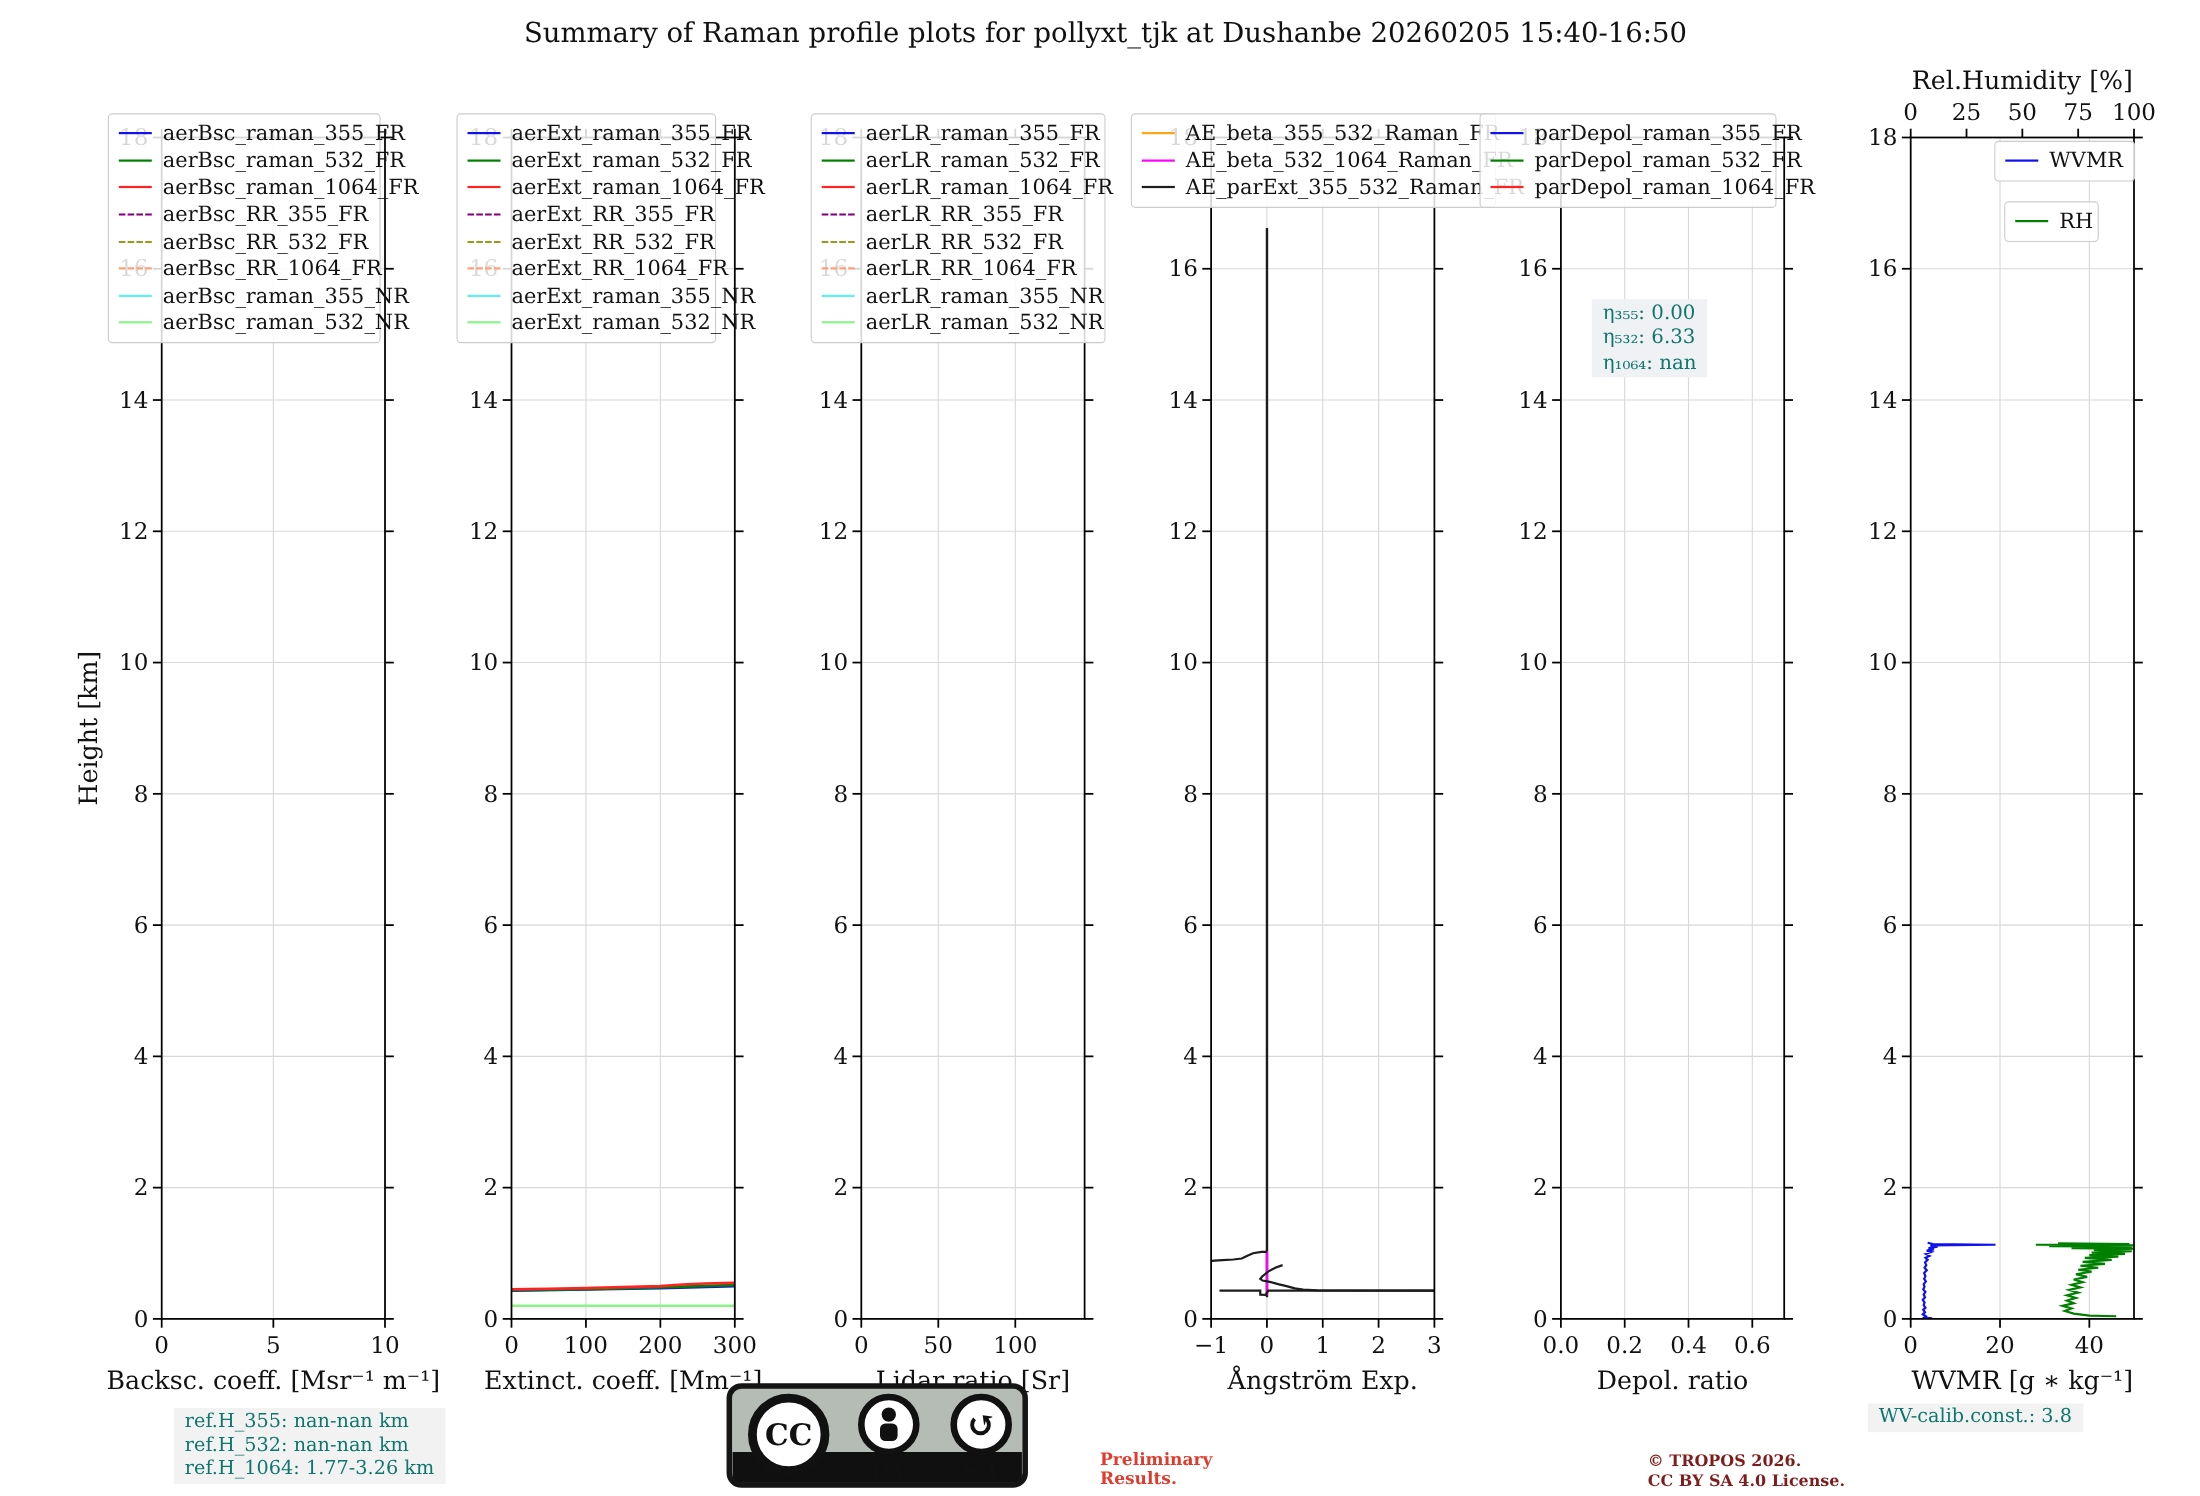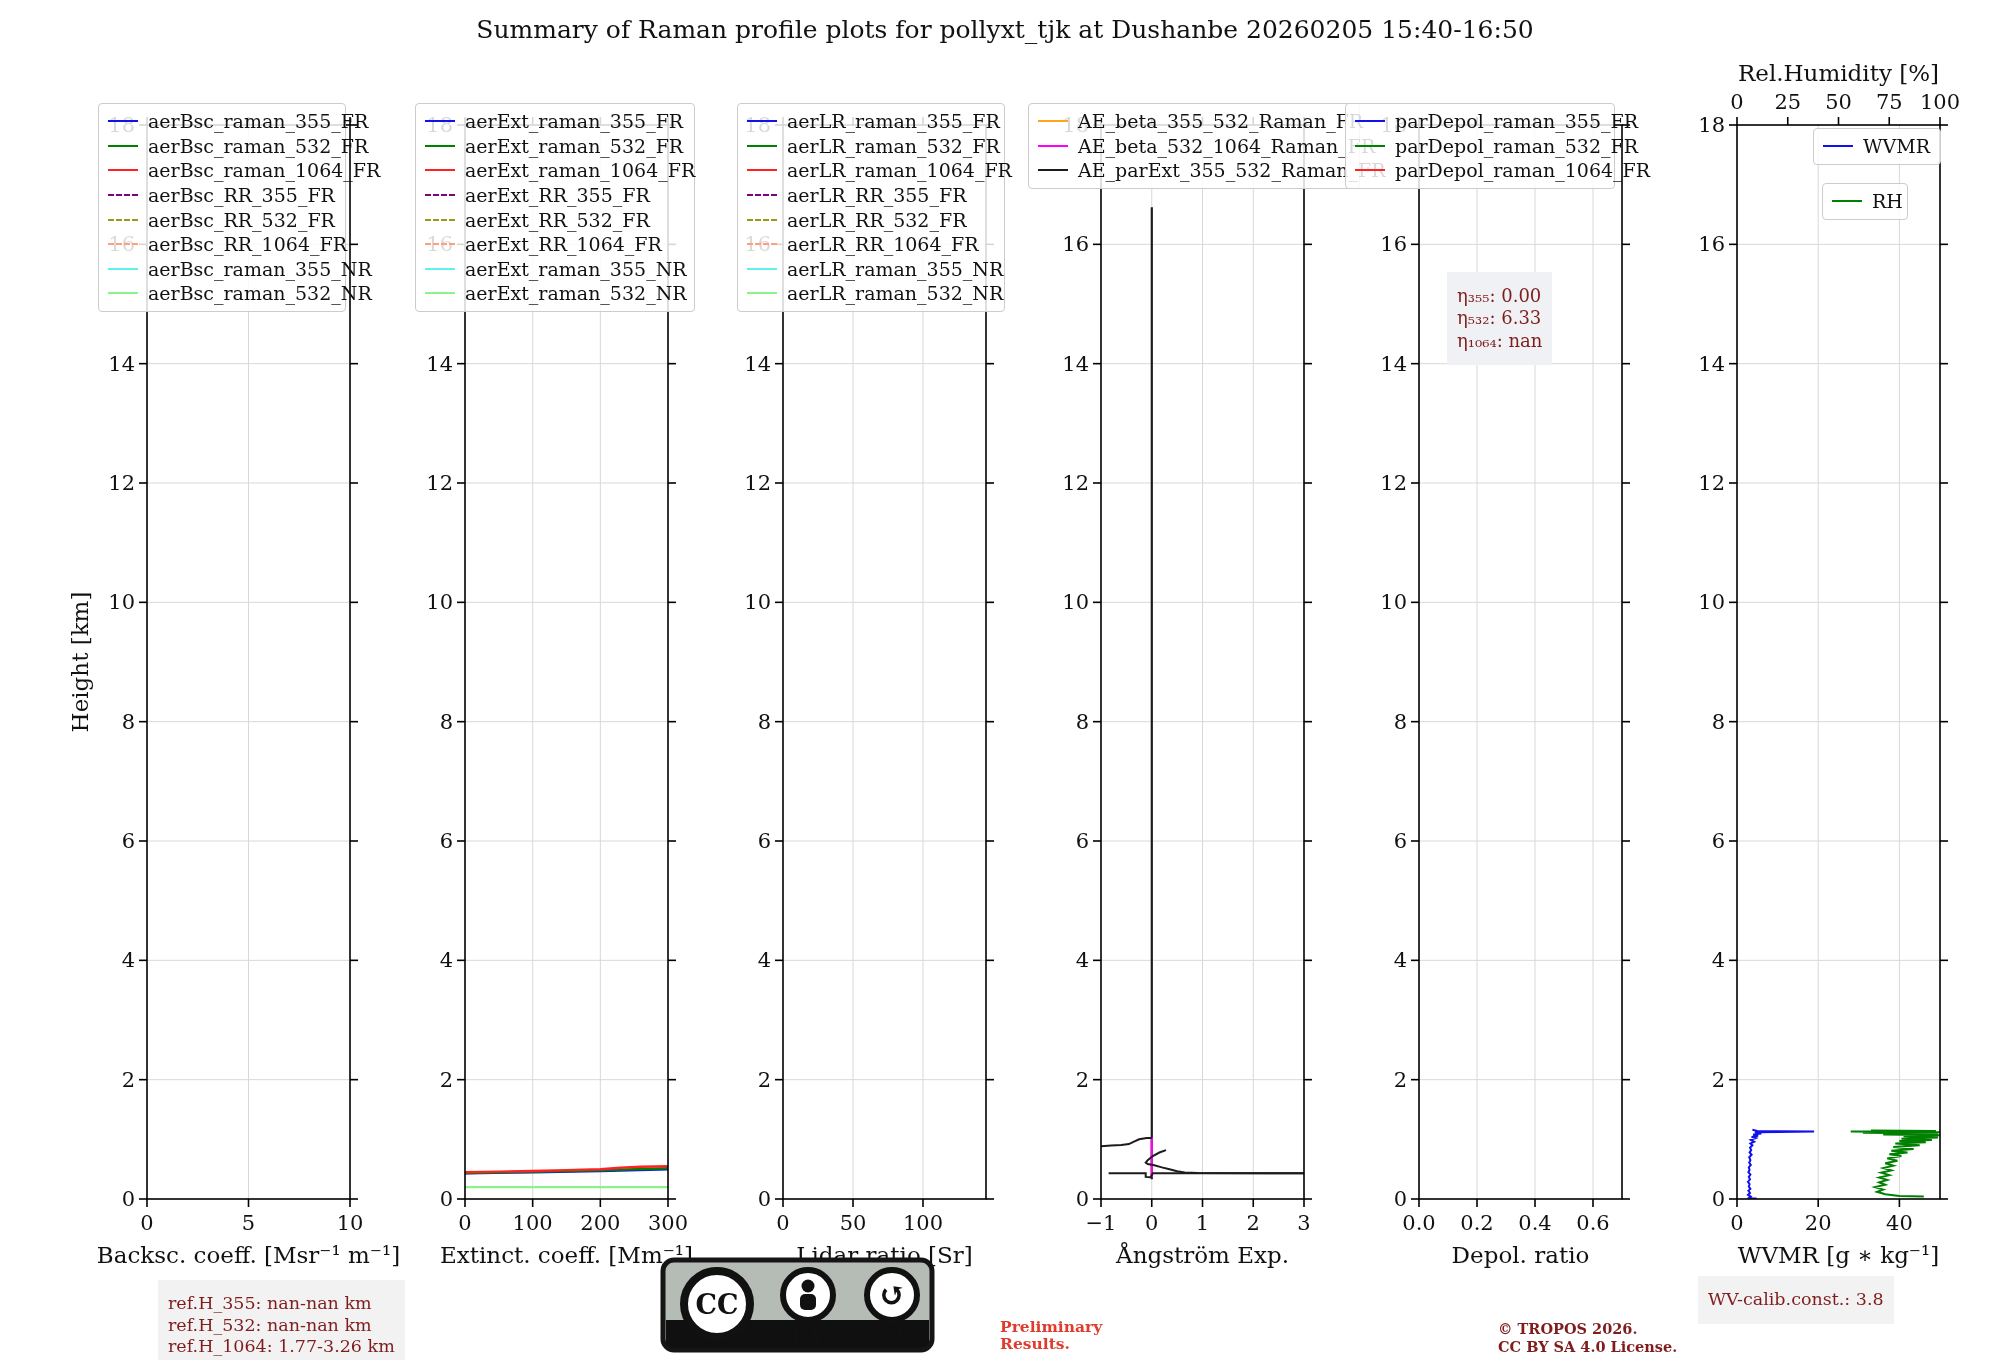--- a/index.html
+++ b/index.html
@@ -5,22 +5,22 @@
   html,body{margin:0;padding:0;background:#ffffff;}
   .fig{position:relative;width:2000px;height:1360px;background:#fff;
        font-family:"DejaVu Serif",serif;overflow:hidden;}
   svg text{fill:#111;font-family:"DejaVu Serif",serif;}
   .canvas{position:absolute;left:0;top:0;}
   .legend{position:absolute;background:rgba(255,255,255,.84);border:1px solid #cccccc;
           border-radius:4px;padding:5px 9px;box-sizing:border-box;z-index:5;}
   .lrow{display:flex;align-items:center;height:24.6px;gap:10px;white-space:nowrap;}
   .lline{width:30px;flex:0 0 30px;height:0;}
   .llab{font-size:19px;color:#111;}
-  .ann{position:absolute;background:#f0f1f4;padding:13px 10px;font-size:18px;
-       line-height:1.24;color:#7f1d1d;z-index:4;}
+  .ann{position:absolute;background:#f0f1f4;padding:2px 10px;font-size:18px;
+       line-height:1.24;color:#0f766e;z-index:4;}
   .prelim{position:absolute;color:#e03c2e;font-weight:bold;font-size:15.5px;line-height:1.1;}
   .copyright{position:absolute;color:#7f1d1d;font-weight:bold;font-size:14.5px;line-height:1.25;}
   .badge{position:absolute;z-index:4;text-align:center;}
 </style>
 </head>
 <body>
 
 <div class="fig">
 
   <svg class="canvas" width="2000" height="1360" viewBox="0 0 2000 1360">
@@ -436,21 +436,21 @@
         </div>
         <div class="lrow">
           <span class="lline" style="border-top: 2.6px solid rgb(95, 240, 240);"></span>
           <span class="llab">aerBsc_raman_355_NR</span>
         </div>
         <div class="lrow">
           <span class="lline" style="border-top: 2.6px solid rgb(140, 242, 140);"></span>
           <span class="llab">aerBsc_raman_532_NR</span>
         </div>
       </div>
-      <div class="legend" style="left: 415px; top: 103px; width: 280px; text-align: center;">
+      <div class="legend" style="left: 415px; top: 103px; width: 236px; text-align: center;">
         <div class="lrow">
           <span class="lline" style="border-top: 2.6px solid rgb(17, 17, 238);"></span>
           <span class="llab">aerExt_raman_355_FR</span>
         </div>
         <div class="lrow">
           <span class="lline" style="border-top: 2.6px solid rgb(0, 128, 0);"></span>
           <span class="llab">aerExt_raman_532_FR</span>
         </div>
         <div class="lrow">
           <span class="lline" style="border-top: 2.6px solid rgb(255, 34, 34);"></span>

